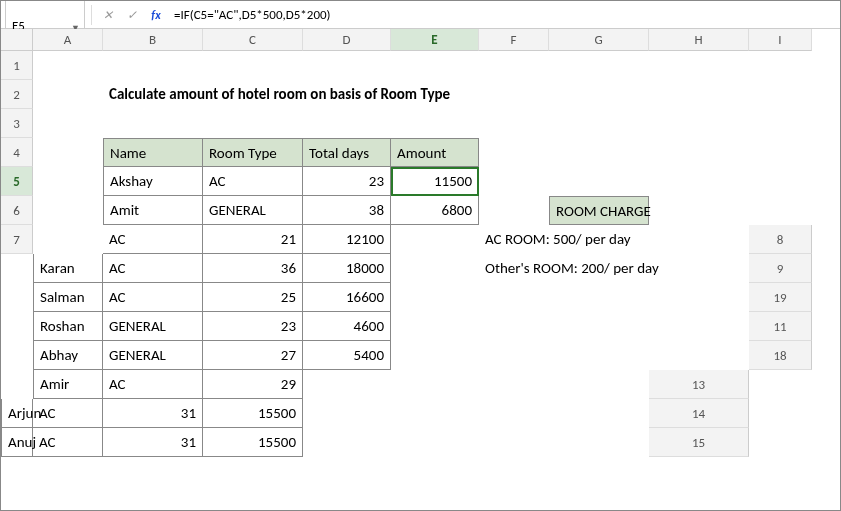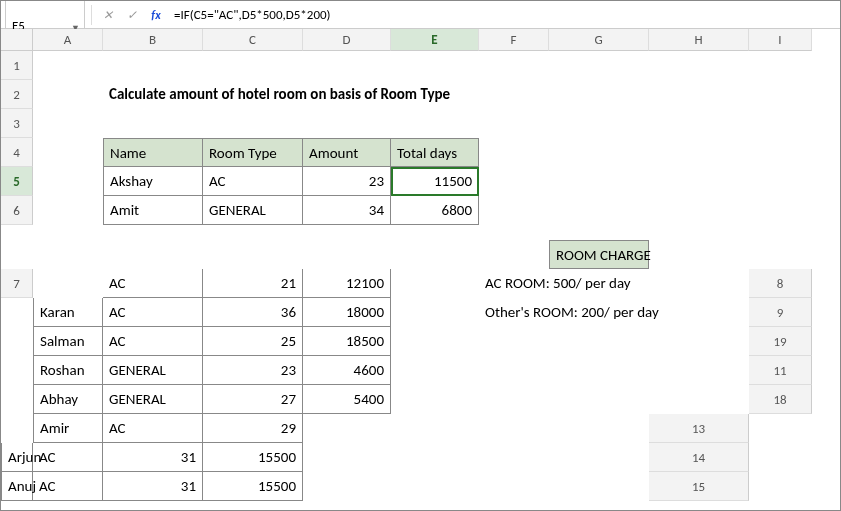--- a/index.html
+++ b/index.html
@@ -81,44 +81,44 @@
     <div class="cell"></div>
     <div class="cell"></div>
     <div class="cell"></div>
     <div class="cell"></div>
     <div class="cell"></div>
     <div class="cell"></div>
     <div class="rowhead">4</div>
     <div class="cell"></div>
     <div class="cell hdr bt bb bl br">Name</div>
     <div class="cell hdr bt bb br">Room Type</div>
+    <div class="cell hdr bt bb br">Total days</div>
     <div class="cell hdr bt bb br">Amount</div>
-    <div class="cell hdr bt bb br">Total days</div>
     <div class="cell"></div>
     <div class="cell"></div>
     <div class="cell"></div>
     <div class="cell"></div>
     <div class="rowhead sel">5</div>
     <div class="cell"></div>
     <div class="cell bb bl br">Akshay</div>
     <div class="cell bb br">AC</div>
     <div class="cell r bb br">23</div>
     <div class="cell r bb br active">11500</div>
     <div class="cell"></div>
     <div class="cell"></div>
     <div class="cell"></div>
     <div class="cell"></div>
     <div class="rowhead">6</div>
     <div class="cell"></div>
     <div class="cell bb bl br">Amit</div>
     <div class="cell bb br">GENERAL</div>
-    <div class="cell r bb br">34</div>
+    <div class="cell r bb br">38</div>
     <div class="cell r bb br">6800</div>
     <div class="cell"></div>
-    <div class="cell hdr tb" style="white-space: nowrap; overflow: visible; margin-top: 44px;">ROOM CHARGE</div>
+    <div class="cell hdr tb" style="white-space: nowrap; overflow: visible;">ROOM CHARGE</div>
     <div class="cell"></div>
     <div class="cell"></div>
     <div class="rowhead">7</div>
     <div class="cell"></div>
     <div class="cell bb br">AC</div>
     <div class="cell r bb br">21</div>
     <div class="cell r bb br">12100</div>
     <div class="cell"></div>
     <div class="cell" style="white-space: nowrap; overflow: visible;">AC ROOM: 500/ per day</div>
     <div class="cell"></div>
@@ -131,21 +131,21 @@
     <div class="cell r bb br">18000</div>
     <div class="cell"></div>
     <div class="cell" style="white-space: nowrap; overflow: visible;">Other's ROOM: 200/ per day</div>
     <div class="cell"></div>
     <div class="cell"></div>
     <div class="rowhead">9</div>
     <div class="cell"></div>
     <div class="cell bb bl br">Salman</div>
     <div class="cell bb br">AC</div>
     <div class="cell r bb br">25</div>
-    <div class="cell r bb br">18500</div>
+    <div class="cell r bb br">16600</div>
     <div class="cell"></div>
     <div class="cell"></div>
     <div class="cell"></div>
     <div class="cell"></div>
     <div class="rowhead">19</div>
     <div class="cell"></div>
     <div class="cell bb bl br">Roshan</div>
     <div class="cell bb br">GENERAL</div>
     <div class="cell r bb br">23</div>
     <div class="cell r bb br">4600</div>

